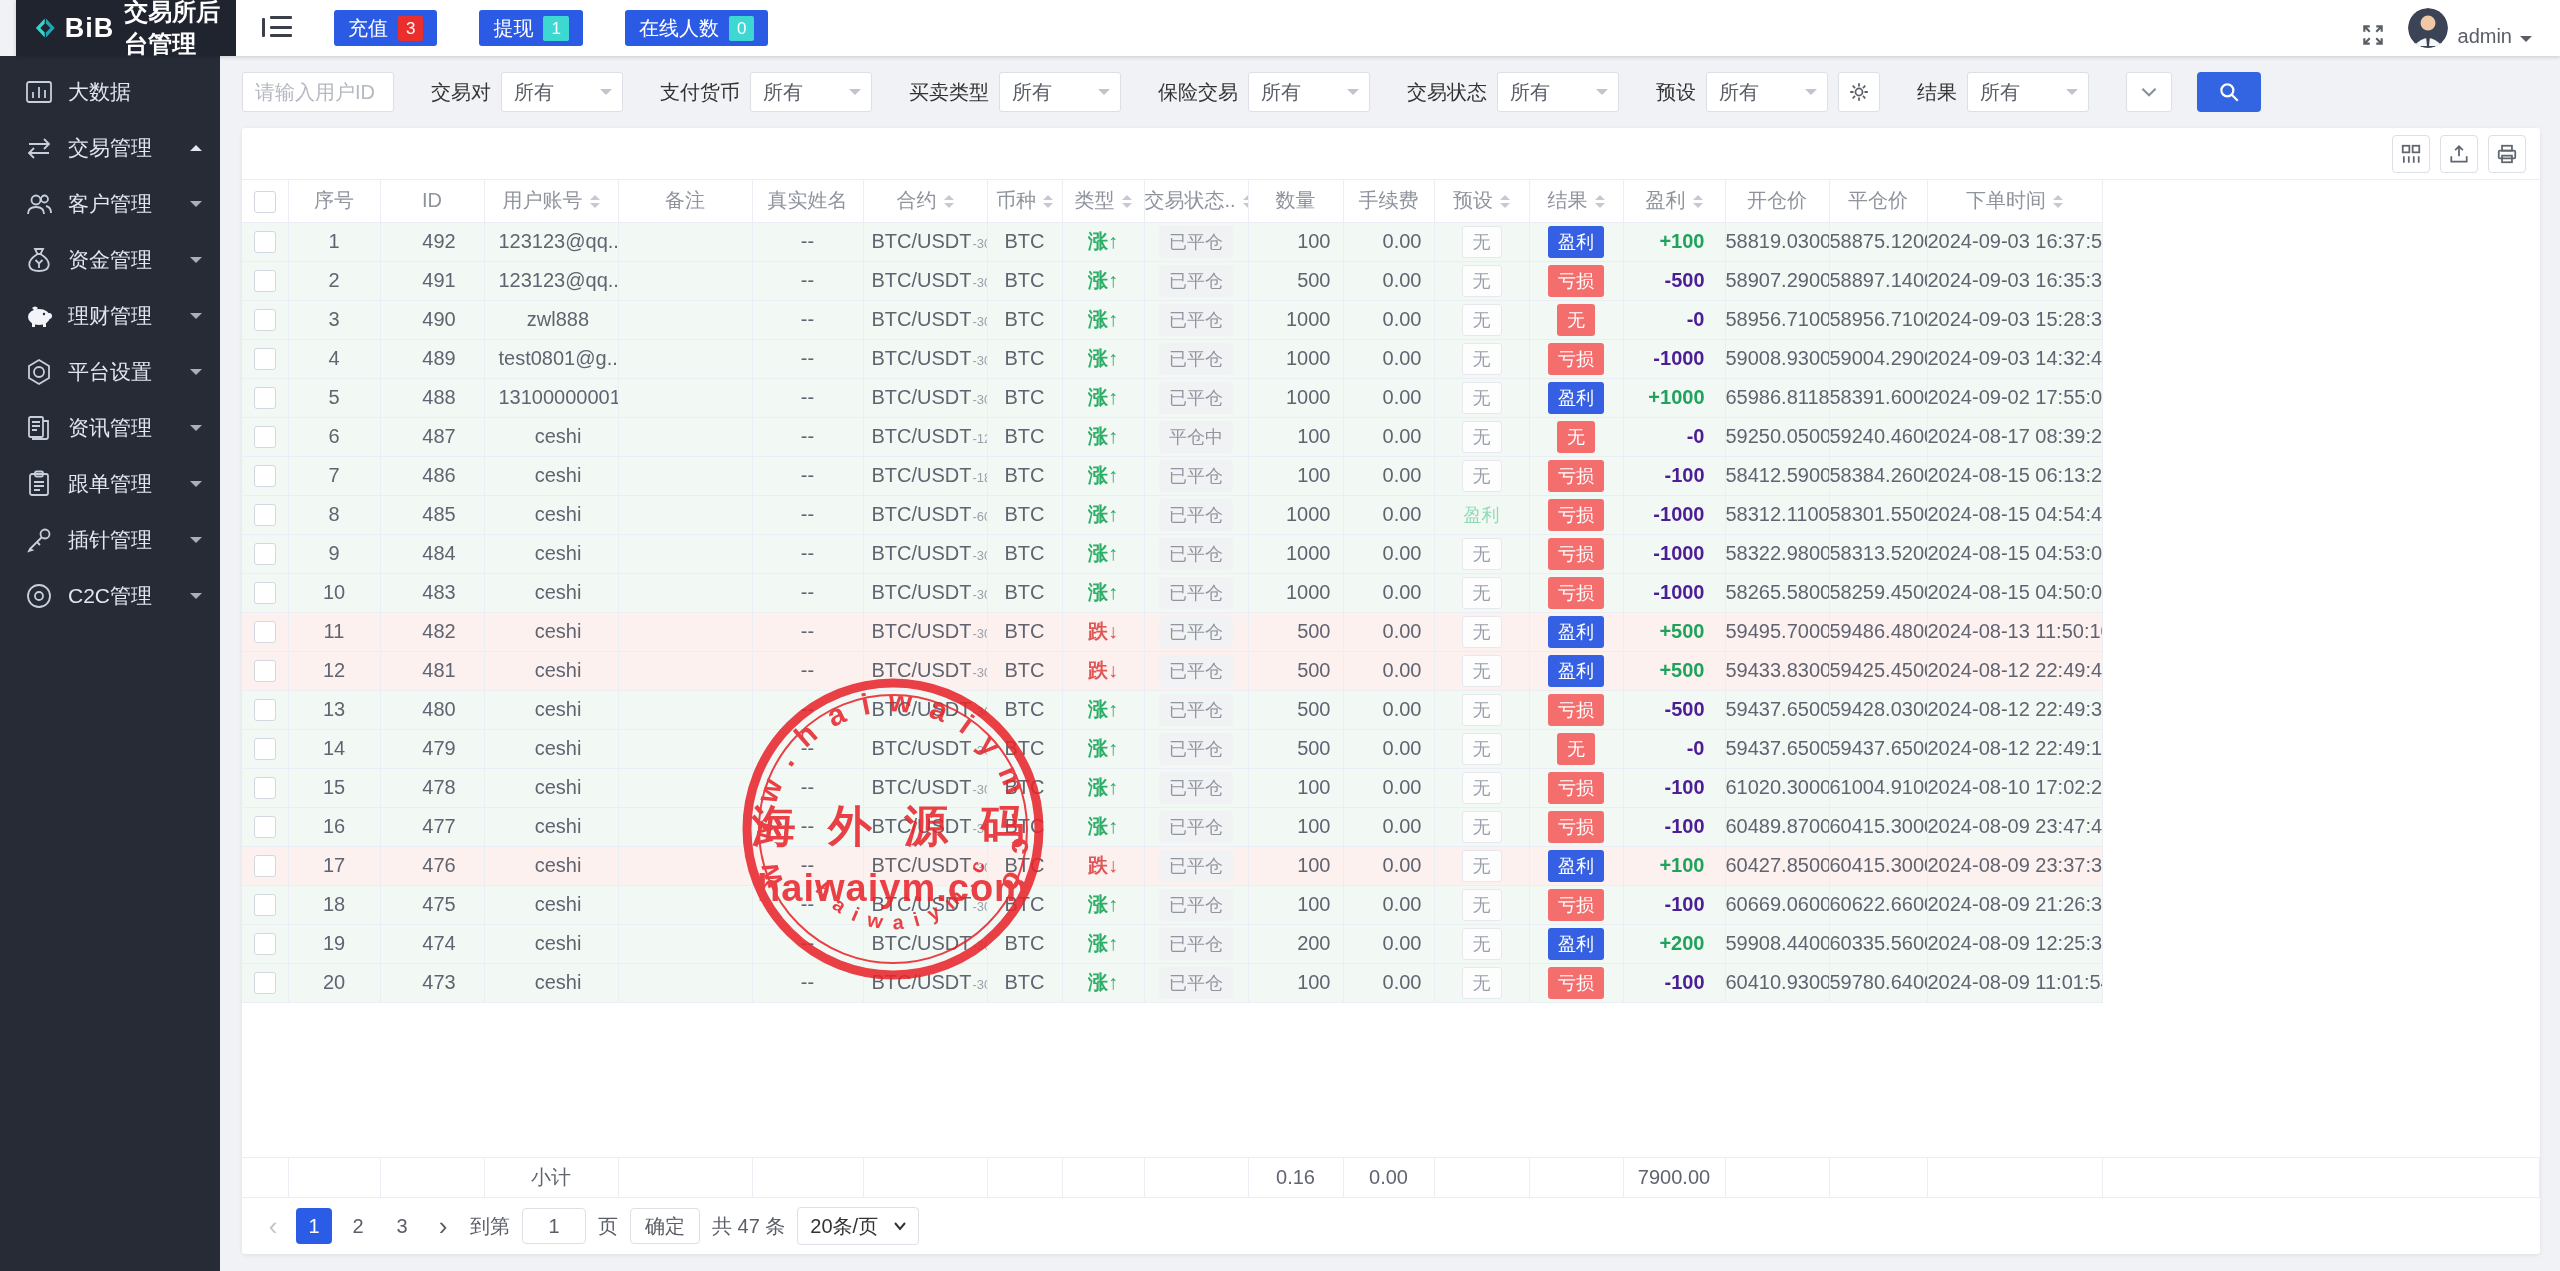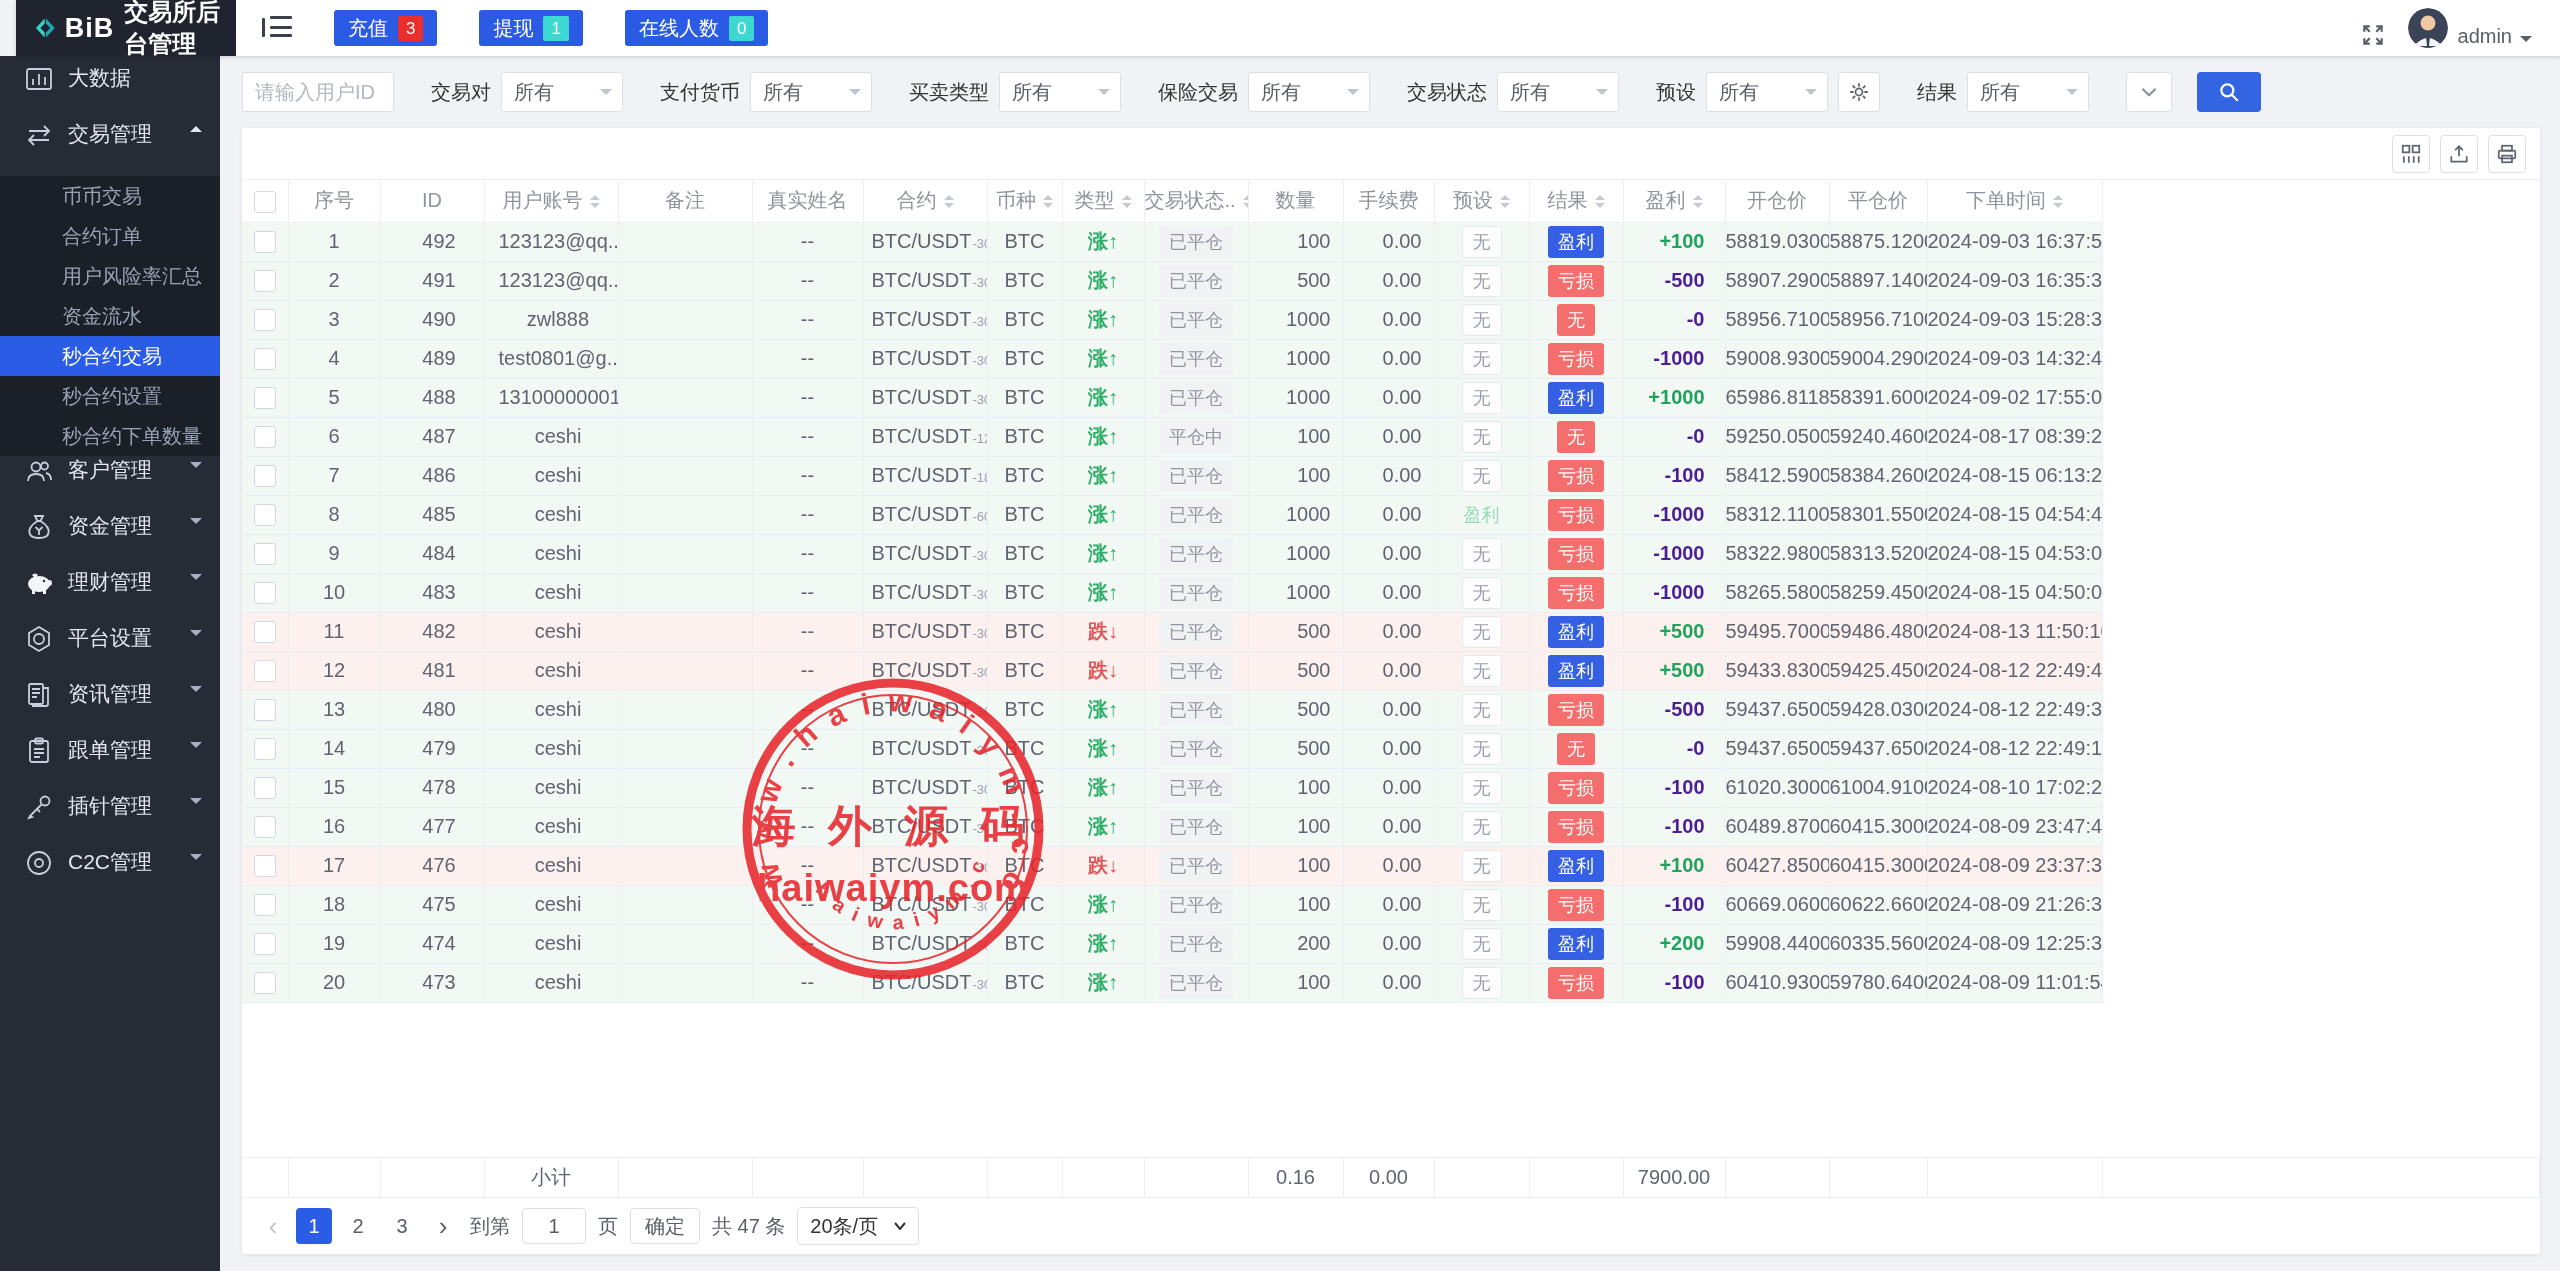--- a/index.html
+++ b/index.html
@@ -16,21 +16,21 @@
   .burger b{position:absolute;left:0;top:2px;width:3px;height:19px;background:#3a3f4a;border-radius:1px}
   .top-btn{height:36px;background:#2b5be4;color:#fff;border:none;border-radius:3px;font-size:20px;display:flex;align-items:center;padding:0 14px;margin-left:42px;cursor:pointer}
   .top-btn .bdg{margin-left:10px;font-size:17px;line-height:1;padding:4px 8px;border-radius:2px;color:#fff}
   .top-right{margin-left:auto;display:flex;align-items:flex-end;padding-right:28px}
   .fs-icon{width:26px;height:26px;margin-right:22px;cursor:pointer}
   .avatar{width:40px;height:40px;border-radius:50%;overflow:hidden;margin-right:10px;cursor:pointer}
   .admin-name{font-size:20px;color:#5a5e66;margin-right:8px}
   .caret-dn{width:0;height:0;border:6px solid transparent;border-top-color:#5a5e66;margin-top:6px}
   
   .sidebar{position:absolute;left:0;top:56px;bottom:0;width:220px;background:#272b35;z-index:20;padding-top:8px}
-  .s-item{height:56px;display:flex;align-items:flex-start;padding:0 18px 0 24px;color:#e2e6ef;font-size:21px;cursor:pointer}
+  .s-item{height:56px;display:flex;align-items:center;padding:0 18px 0 24px;color:#e2e6ef;font-size:21px;cursor:pointer}
   .s-item .mi{width:30px;height:30px;margin-right:14px;flex:0 0 auto;display:inline-flex}
   .s-item .lbl{flex:1}
   .car{width:0;height:0;border:6px solid transparent}
   .car.down{border-top-color:#a7afc0;margin-top:6px}
   .car.up{border-bottom-color:#e2e6ef;margin-bottom:6px}
   .submenu{background:#1b1f28}
   .sub-item{height:40px;line-height:40px;padding-left:62px;font-size:20px;color:#99a2b4;cursor:pointer}
   .sub-item.active{background:#2a5ce5;color:#fff}
   
   .main{position:absolute;left:220px;top:56px;right:0;bottom:0;background:#f0f2f5;padding:14px 20px 0 22px}
@@ -150,29 +150,20 @@
   <div class="s-item">
     <span class="mi">
       <svg viewBox="0 0 30 30" fill="none" stroke="#c8cfdc" stroke-width="1.8">
           <path d="M5 11 H24 M20 6 L25 11 L20 16"></path>
           <path d="M25 20 H6 M10 15 L5 20 L10 25"></path>
         </svg>
     </span>
     <span class="lbl">交易管理</span>
     <span class="car up"></span>
   </div>
-  <div class="submenu">
-    <div class="sub-item">币币交易</div>
-    <div class="sub-item">合约订单</div>
-    <div class="sub-item">用户风险率汇总</div>
-    <div class="sub-item">资金流水</div>
-    <div class="sub-item active">秒合约交易</div>
-    <div class="sub-item">秒合约设置</div>
-    <div class="sub-item">秒合约下单数量</div>
-  </div>
   <div class="s-item">
     <span class="mi">
       <svg viewBox="0 0 30 30" fill="none" stroke="#c8cfdc" stroke-width="1.8">
           <circle cx="12" cy="11" r="4.5"></circle>
           <path d="M4 25 Q4 18 12 18 Q20 18 20 25"></path>
           <circle cx="20.5" cy="10" r="3.5"></circle>
           <path d="M22 17 Q27 18 27 24"></path>
         </svg>
     </span>
     <span class="lbl">客户管理</span>

